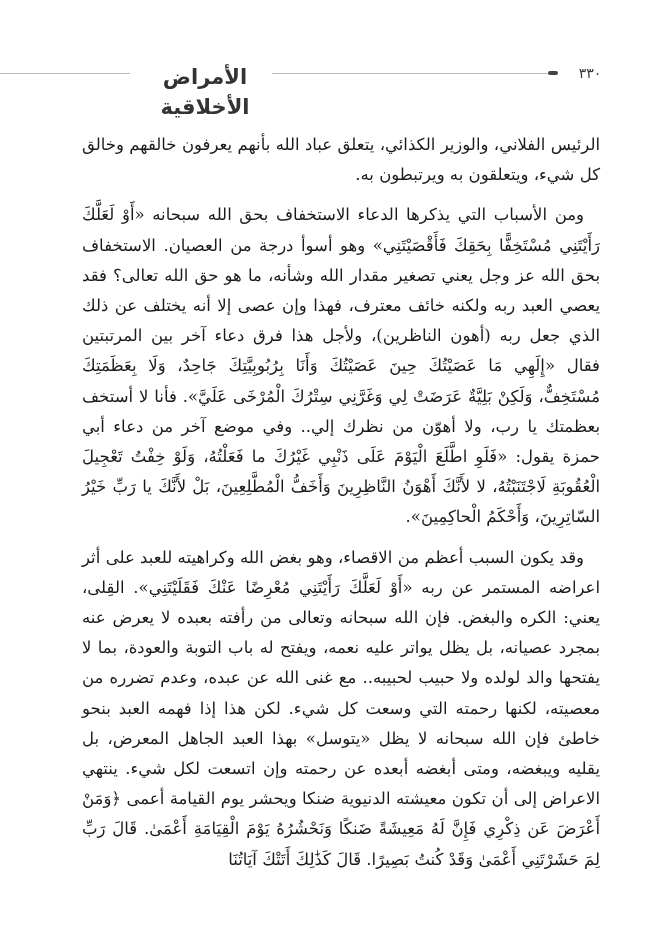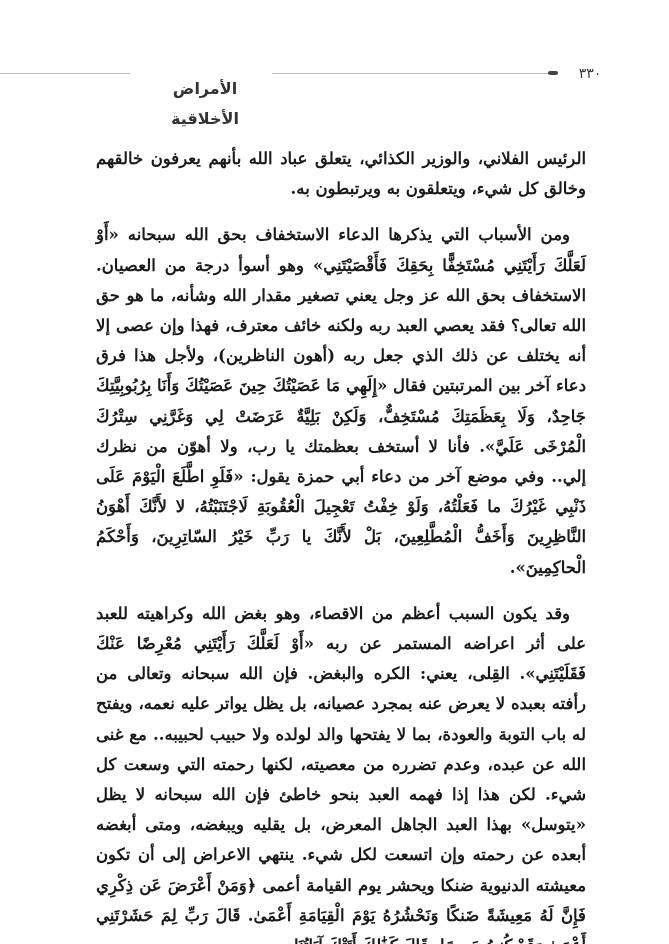--- a/index.html
+++ b/index.html
@@ -26,29 +26,29 @@
       position: absolute;
       left: 0;
       top: 15px;
       width: 130px;
       height: 1px;
       background: #b9b9b9;
     }
     .running-title {
       position: absolute;
       left: 140px;
-      top: 16px;
+      top: 4px;
       width: 130px;
       height: 30px;
       line-height: 30px;
       text-align: center;
       direction: rtl;
       font-family: "DejaVu Sans", sans-serif;
       font-weight: bold;
-      font-size: 16px;
+      font-size: 21px;
       color: #333333;
     }
     .rule-right {
       position: absolute;
       left: 272px;
       top: 15px;
       width: 278px;
       height: 1px;
       background: #b9b9b9;
     }
@@ -81,22 +81,21 @@
       width: 522px;
       direction: rtl;
       text-align: justify;
       text-align-last: right;
       font-family: "DejaVu Serif", serif;
       font-size: 16.5px;
       line-height: 30.2px;
       color: #1a1a1a;
     }
     .body-text p {
-      margin: 16px;
-      font-weight: bold;
+      margin: 2px;
     }
     .body-text p + p {
       margin-top: 10px;
     }
     .body-text p.indented {
       text-indent: 16px;
     }
   </style>
 </head>
 <body>

